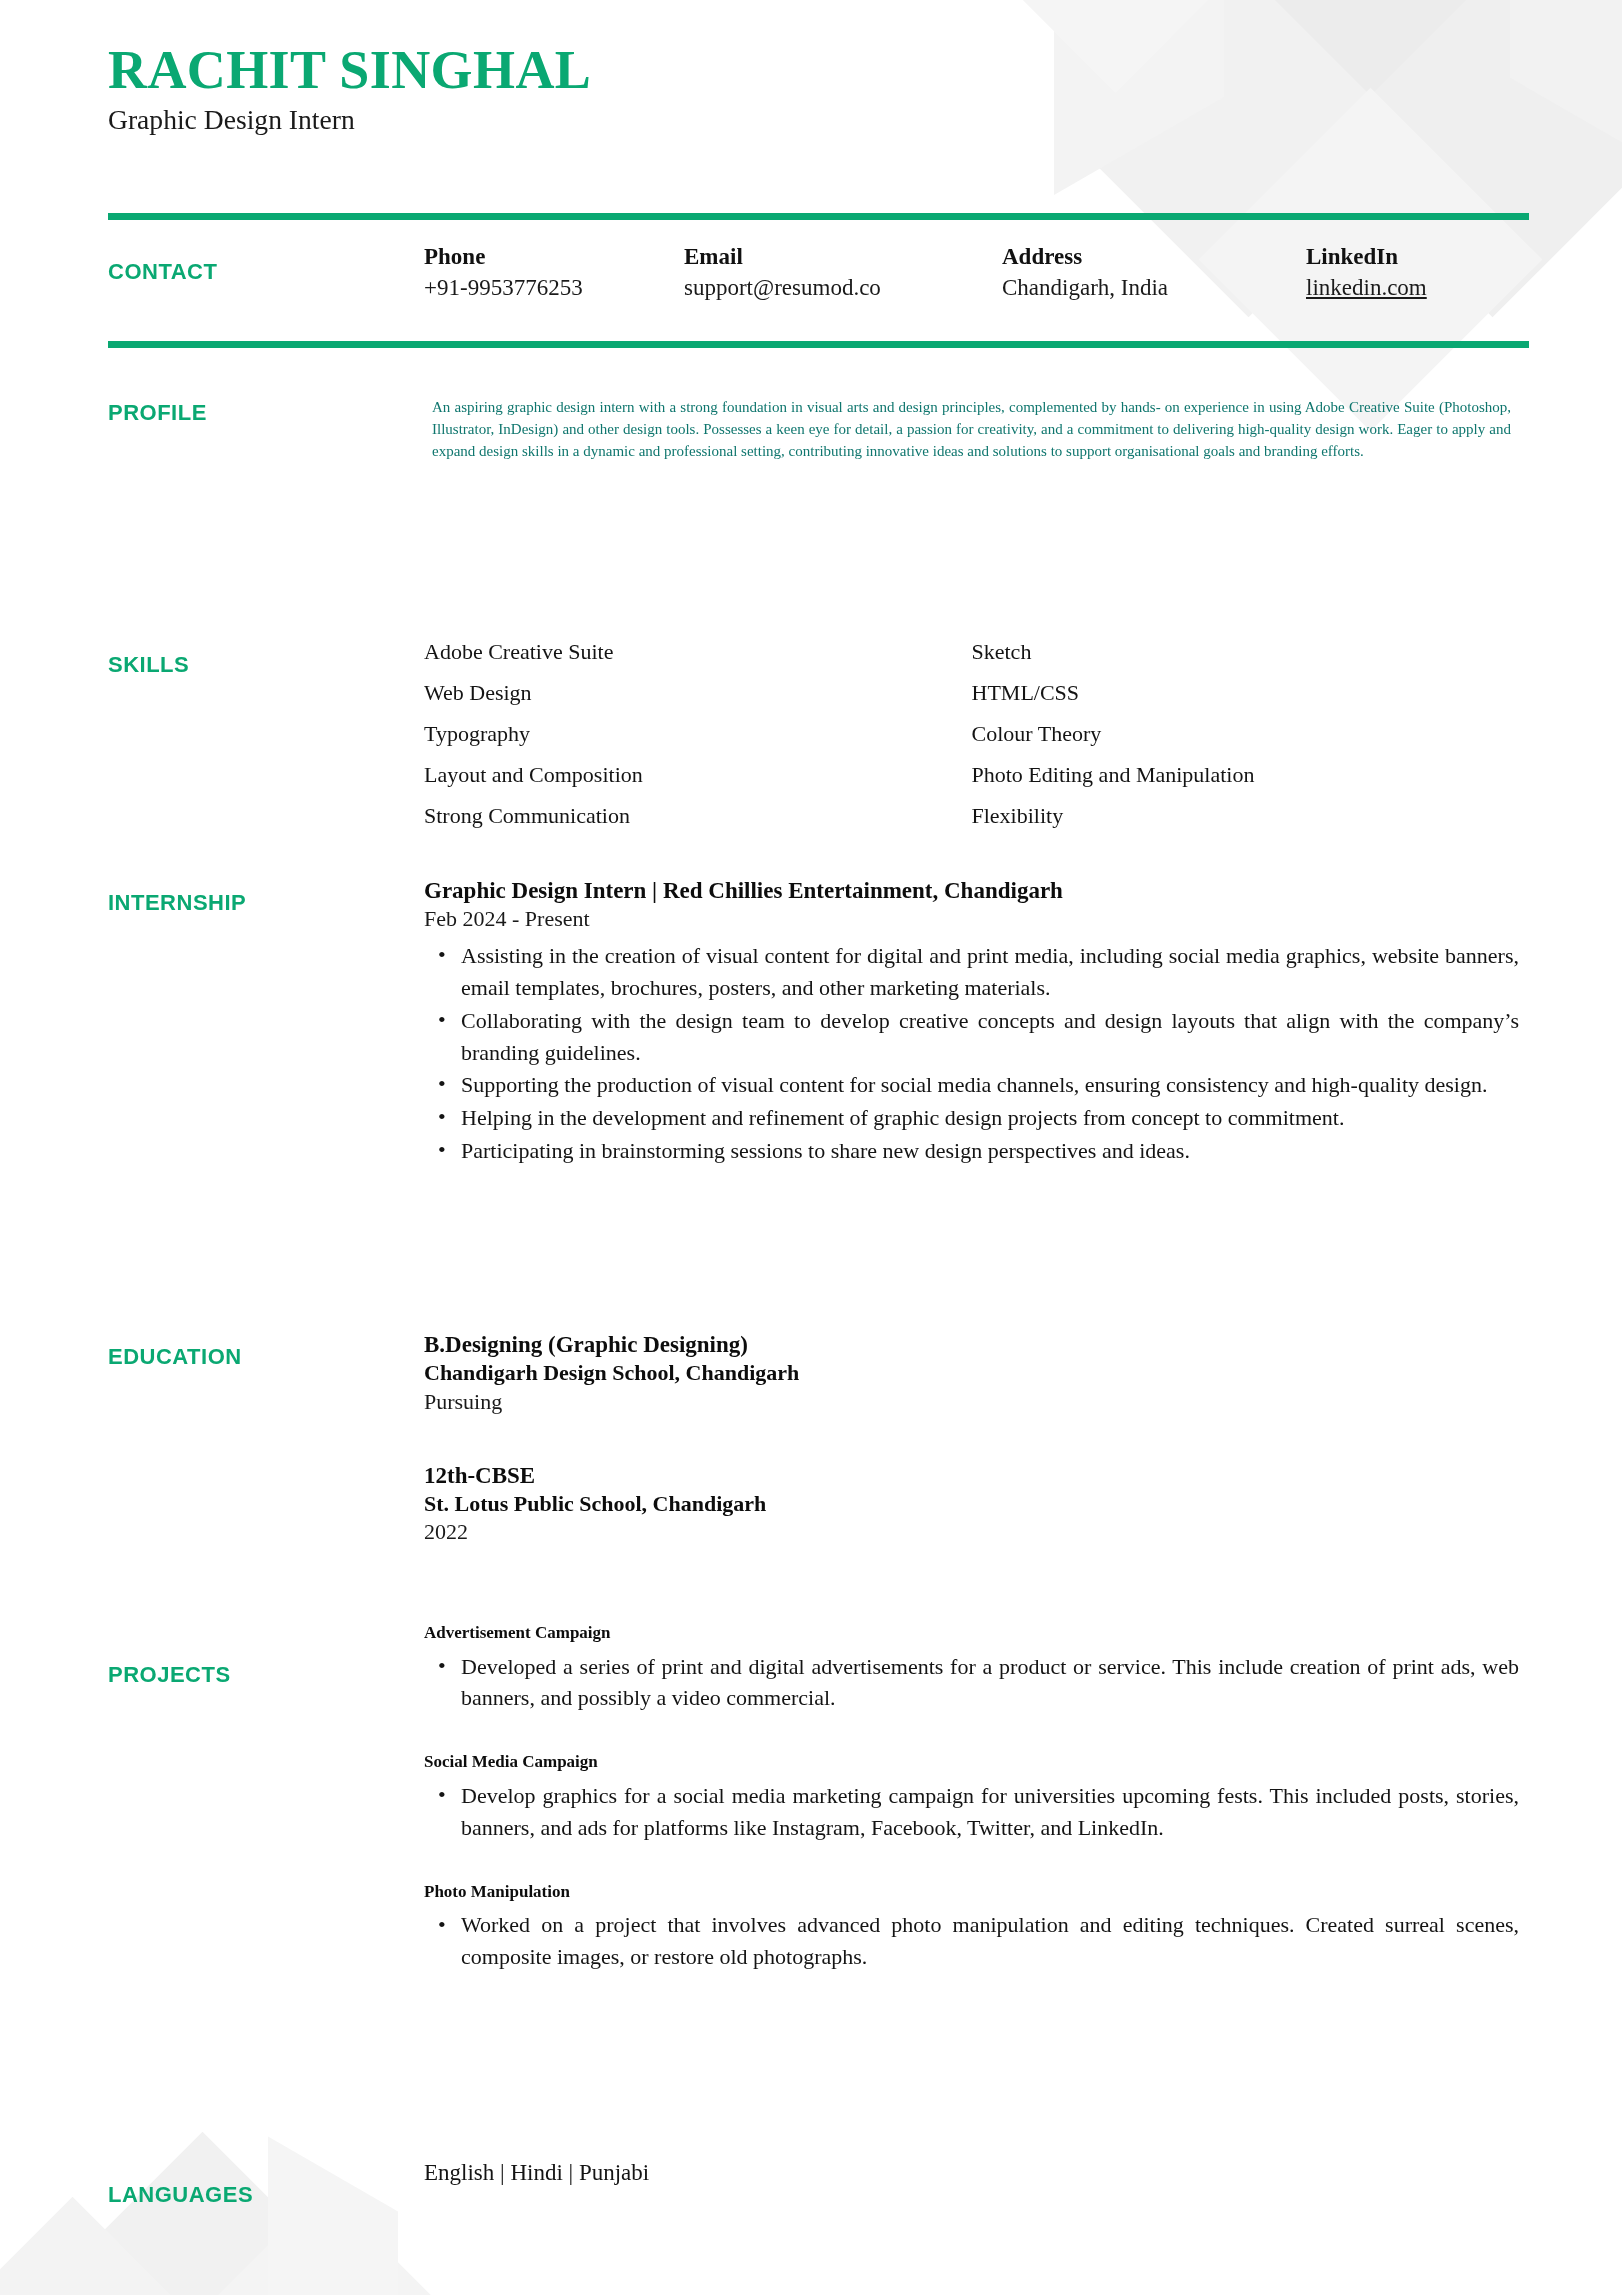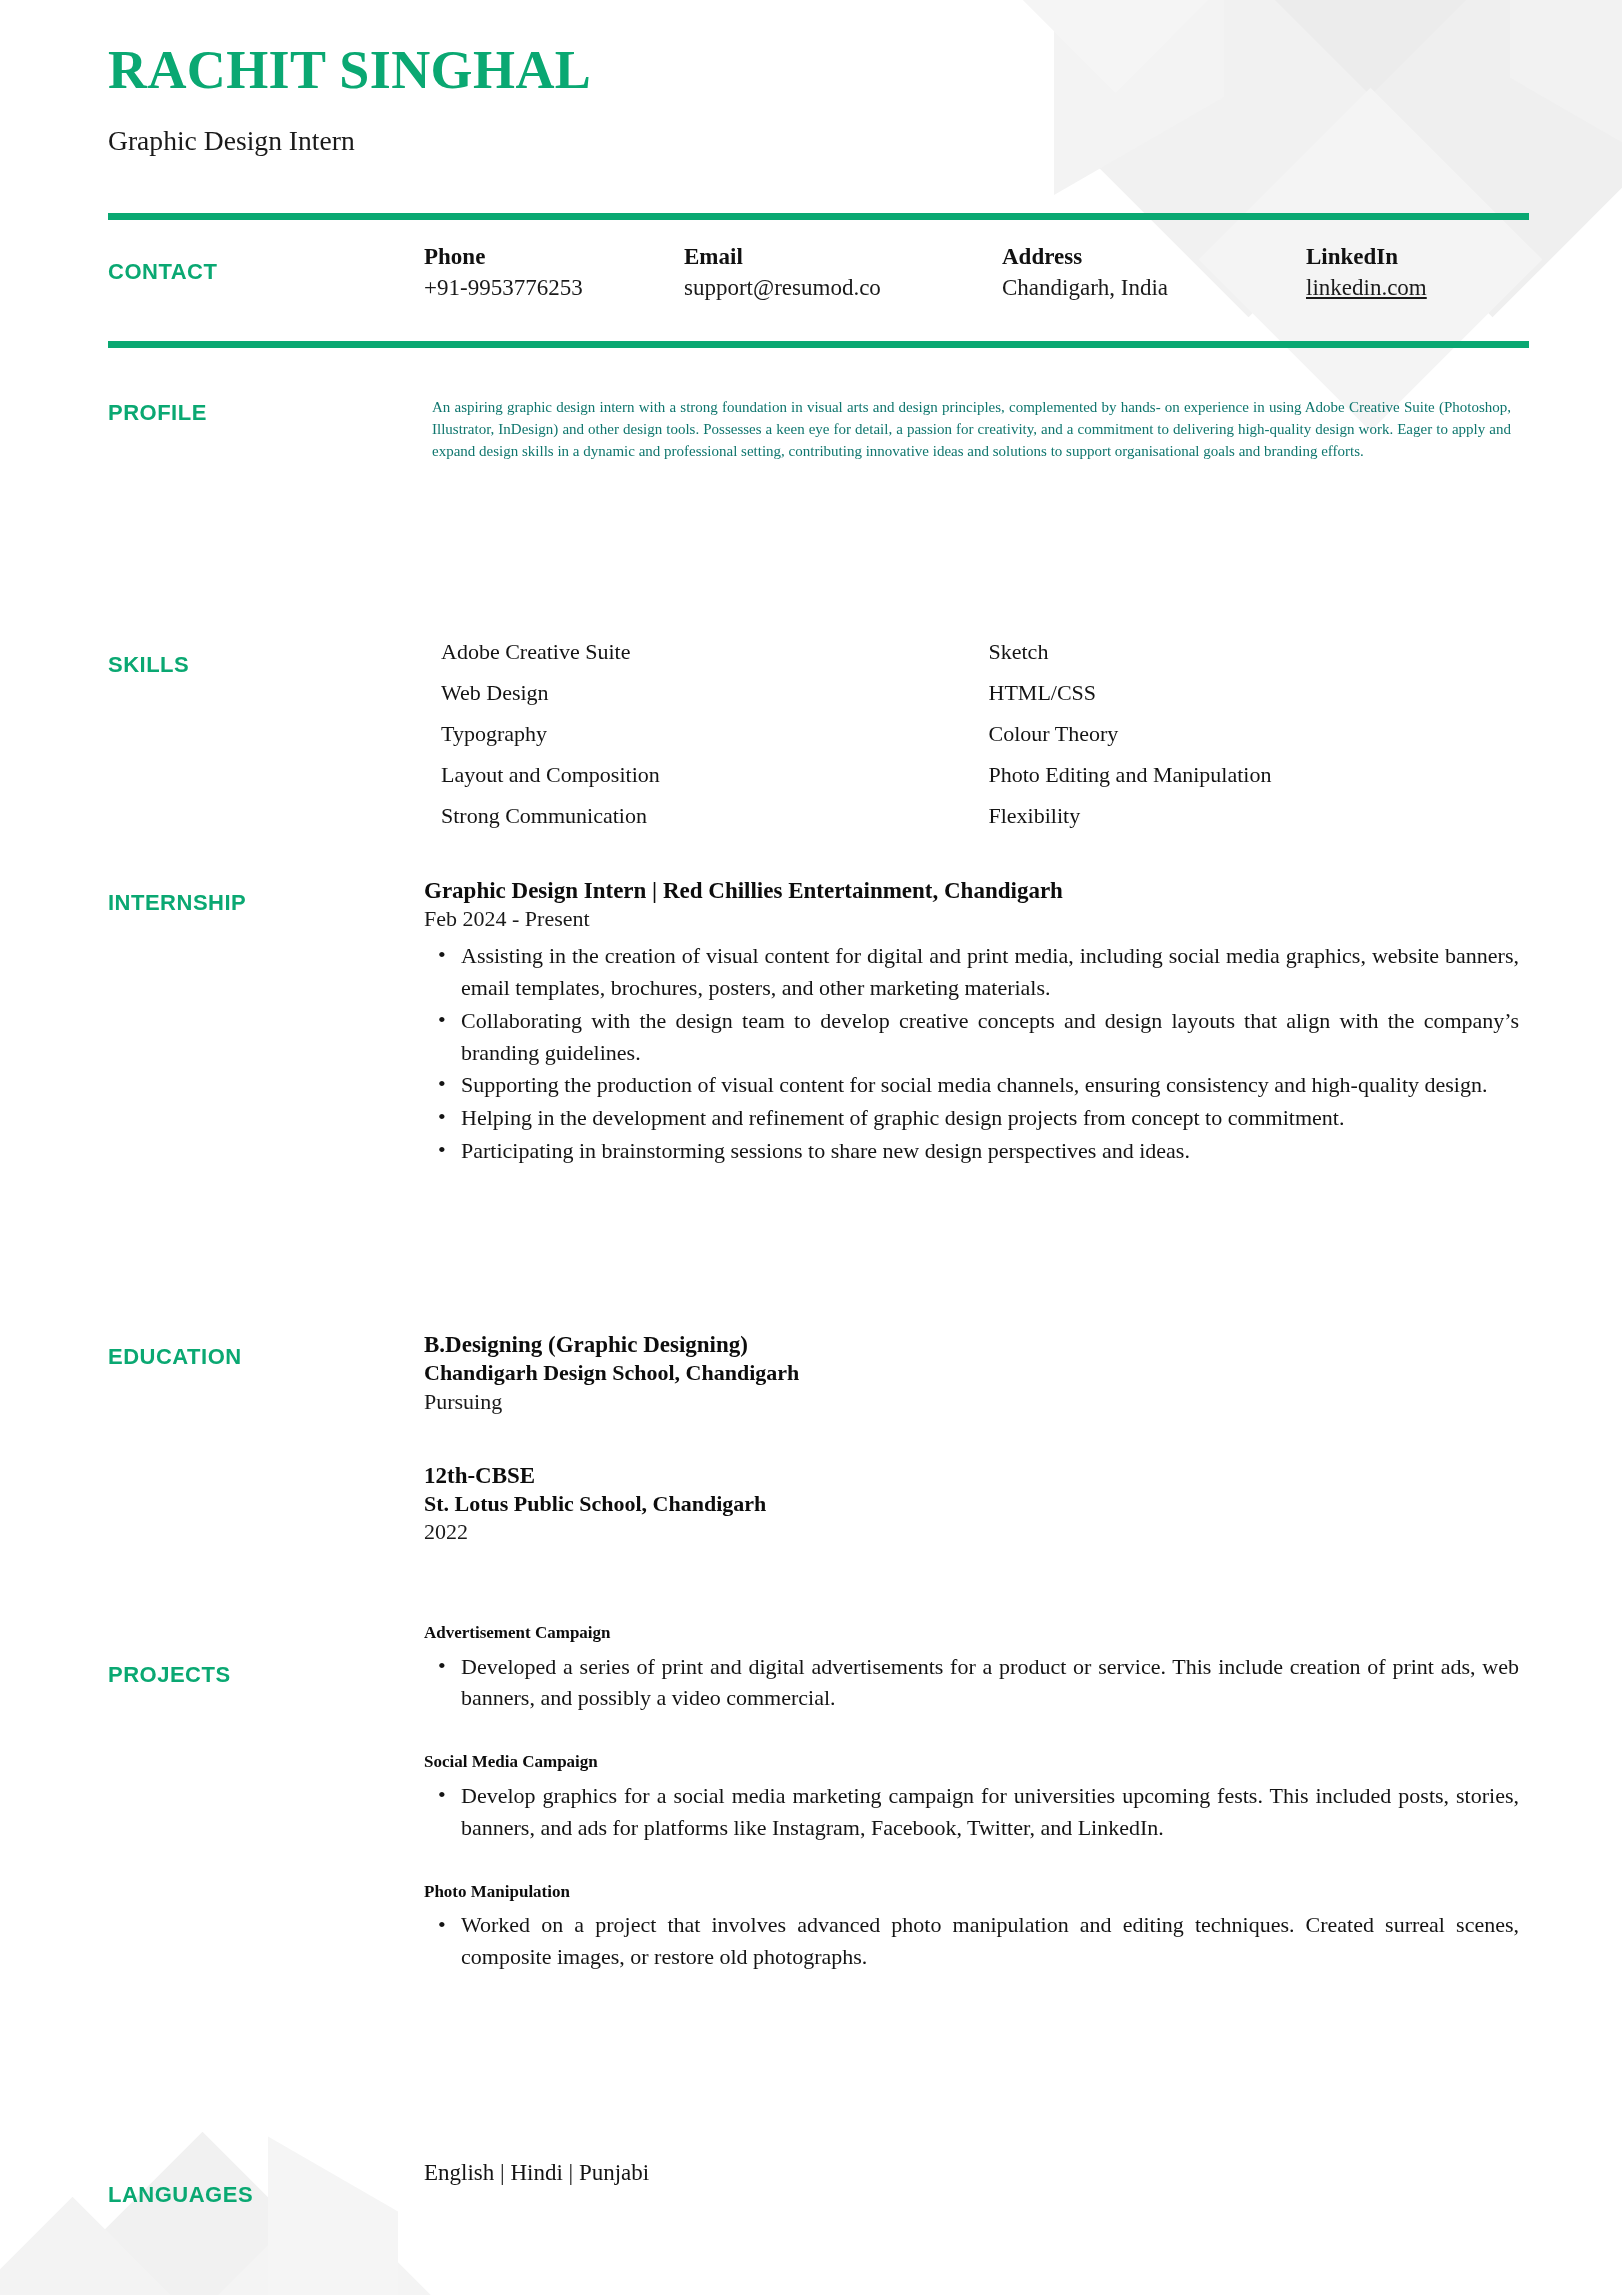--- a/index.html
+++ b/index.html
@@ -40,21 +40,21 @@
     font-weight: bold;
     font-size: 54px;
     letter-spacing: 0.4px;
     line-height: 1.05;
     margin: 0;
     white-space: nowrap;
   }
   .job-title {
     color: #1a1a1a;
     font-size: 27.6px;
-    margin-top: 25px;
+    margin-top: 4px;
     line-height: 1.2;
   }
 
   
   .rule {
     position: absolute;
     left: 108px;
     width: 1421px;
     height: 6.5px;
     background: #0aa872;
@@ -132,21 +132,20 @@
     display: flex;
   }
   .skills-col {
     width: 548px;
   }
   .skill-item {
     font-size: 22px;
     line-height: 1.0;
     color: #141414;
     height: 41px;
-    margin-left: 17px;
   }
 
   
   .entry-title {
     font-weight: bold;
     font-size: 23px;
     line-height: 1.28;
     color: #0d0d0d;
   }
   .entry-sub {

